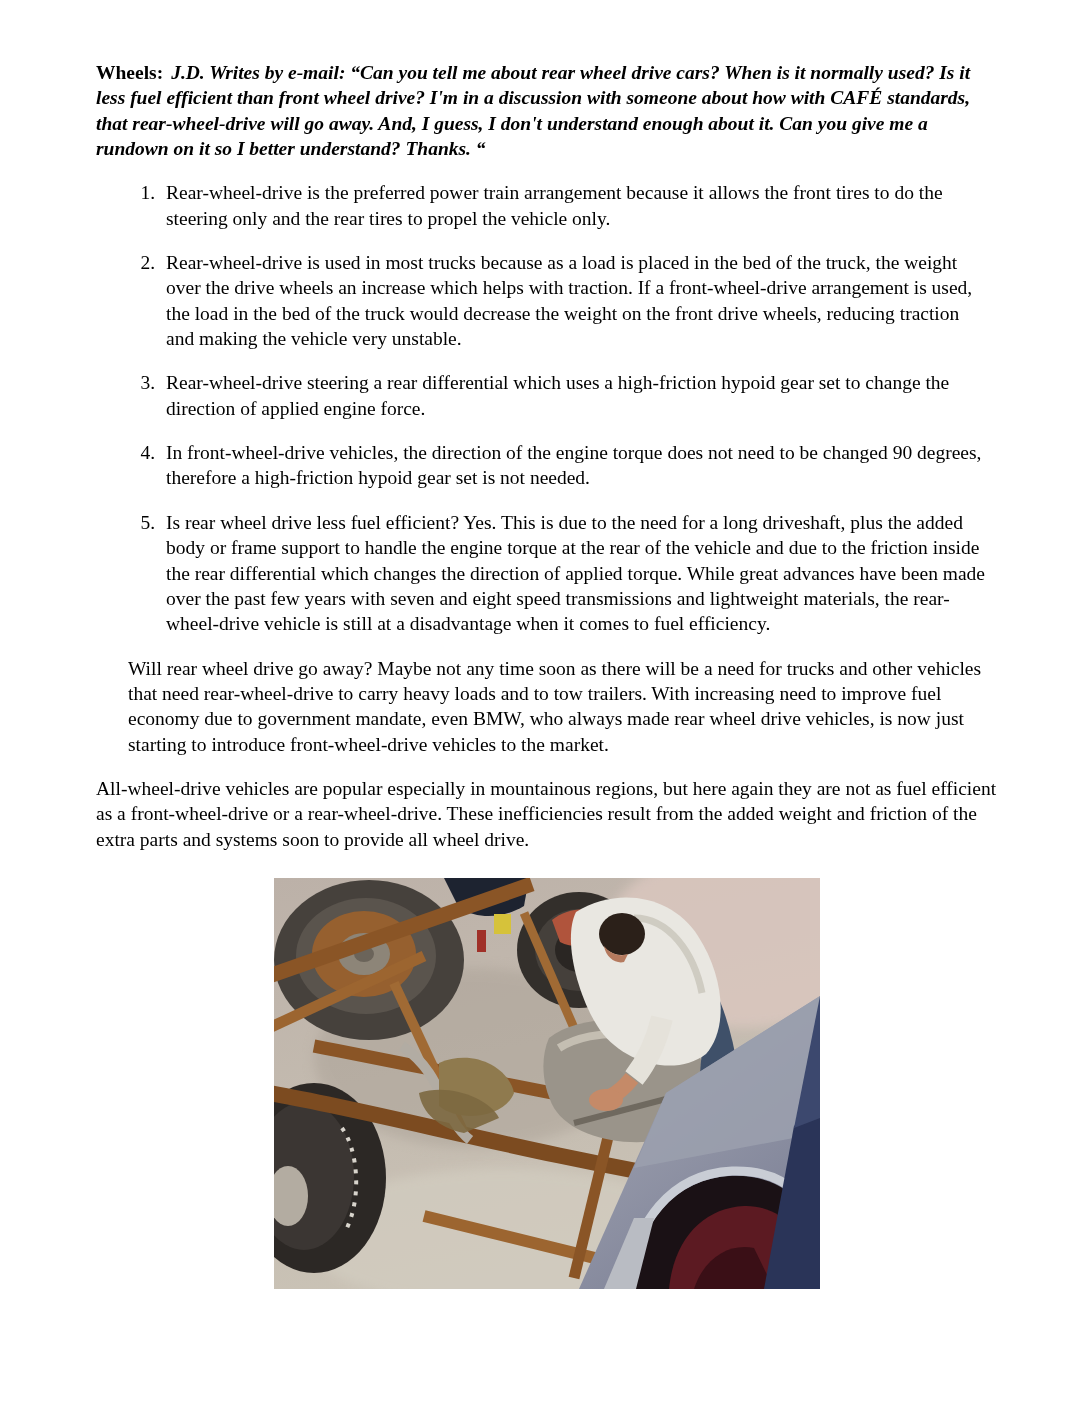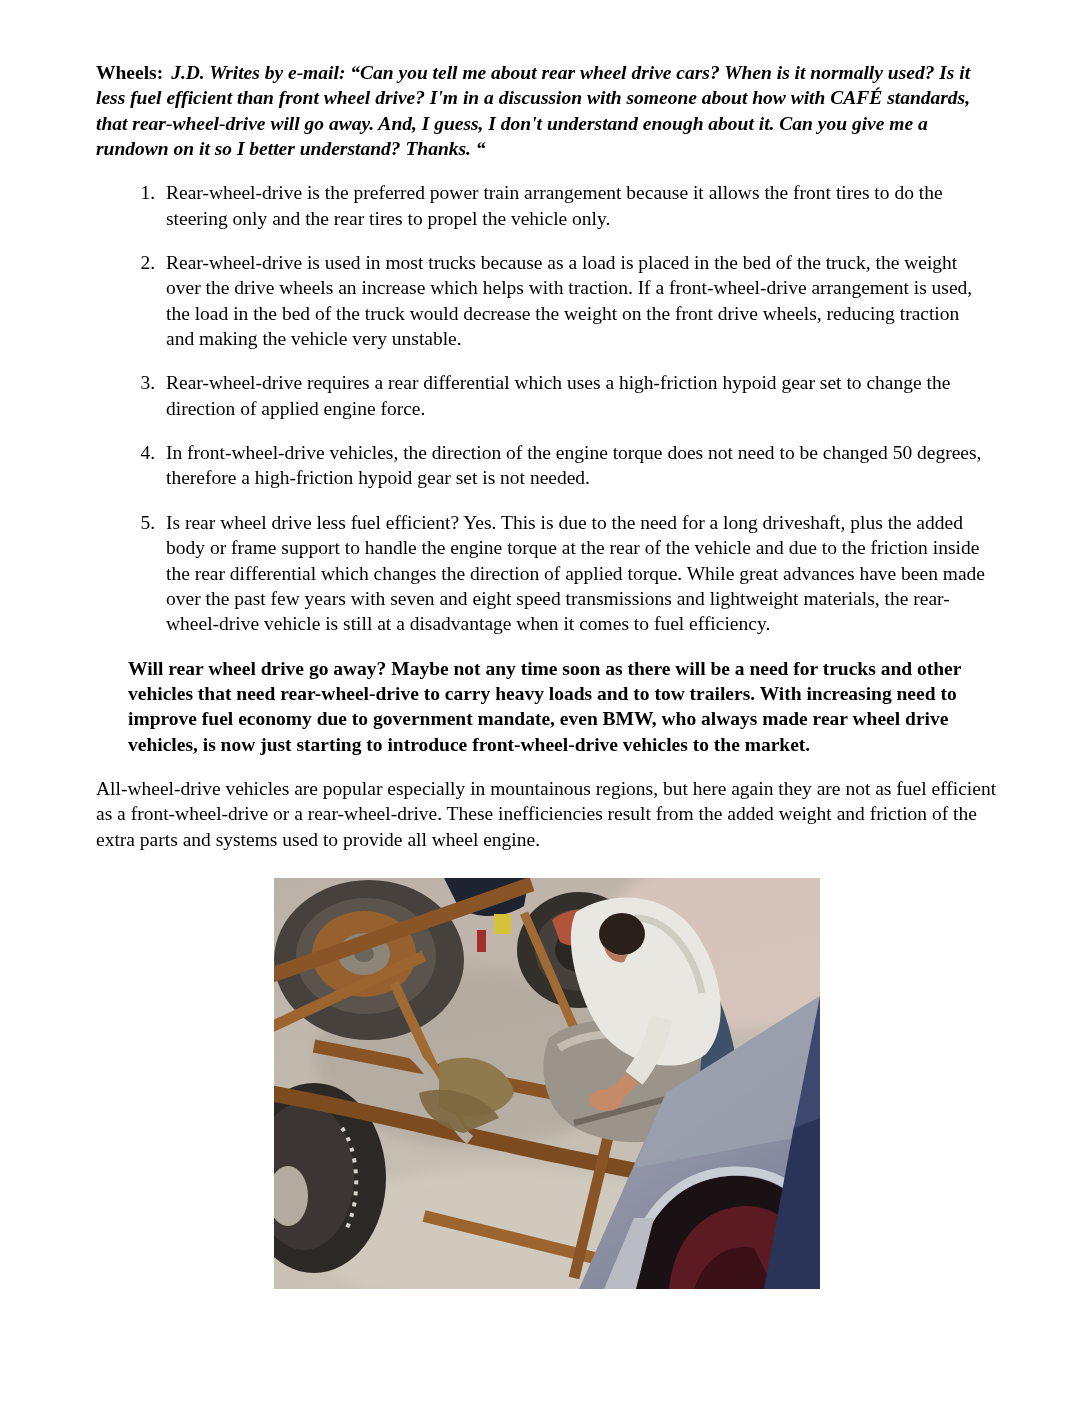--- a/index.html
+++ b/index.html
@@ -20,48 +20,48 @@
   .q-label, .a-label { font-weight: bold; margin-right: 8px; text-align: right; }
   .q-text { font-style: italic; font-weight: 600; margin-top: 28px; }
   ol.answer-list {
     margin: 0 8px 19px 0;
     padding: 0 0 0 64px;
   }
   ol.answer-list li {
     margin-bottom: 19px;
     padding-left: 6px;
   }
-  .followup { margin-left: 32px; font-weight: bold; }
+  .followup { margin-left: 32px; }
   .closing { margin-left: 0; }
   figure.photo {
     margin: 26px auto 0 auto;
     width: 546px;
     height: 411px;
   }
   figure.photo svg { display: block; width: 546px; height: 411px; }
 </style>
 </head>
 <body>
 
 <div class="page">
 
   <p><span class="q-label">Wheels:</span><span class="q-text">J.D. Writes by e-mail:  “Can you tell me about rear wheel drive cars? When is it normally used? Is it less fuel efficient than front wheel drive? I'm in a discussion with someone about how with CAFÉ standards, that rear-wheel-drive will go away. And, I guess, I don't understand enough about it. Can you give me a rundown on it so I better understand? Thanks. “</span></p>
 
 
   <ol class="answer-list">
     <li>Rear-wheel-drive is the preferred power train arrangement because it allows the front tires to do the steering only and the rear tires to propel the vehicle only.</li>
     <li>Rear-wheel-drive is used in most trucks because as a load is placed in the bed of the truck, the weight over the drive wheels an increase which helps with traction. If a front-wheel-drive arrangement is used, the load in the bed of the truck would decrease the weight on the front drive wheels, reducing traction and making the vehicle very unstable.</li>
-    <li>Rear-wheel-drive requires a rear differential which uses a high-friction hypoid gear set to change the direction of applied engine force.</li>
-    <li>In front-wheel-drive vehicles, the direction of the engine torque does not need to be changed 50 degrees, therefore a high-friction hypoid gear set is not needed.</li>
+    <li>Rear-wheel-drive steering a rear differential which uses a high-friction hypoid gear set to change the direction of applied engine force.</li>
+    <li>In front-wheel-drive vehicles, the direction of the engine torque does not need to be changed 90 degrees, therefore a high-friction hypoid gear set is not needed.</li>
     <li>Is rear wheel drive less fuel efficient? Yes. This is due to the need for a long driveshaft, plus the added body or frame support to handle the engine torque at the rear of the vehicle and due to the friction inside the rear differential which changes the direction of applied torque. While great advances have been made over the past few years with seven and eight speed transmissions and lightweight materials, the rear-wheel-drive vehicle is still at a disadvantage when it comes to fuel efficiency.</li>
   </ol>
 
   <p class="followup">Will rear wheel drive go away? Maybe not any time soon as there will be a need for trucks and other vehicles that need rear-wheel-drive to carry heavy loads and to tow trailers. With increasing need to improve fuel economy due to government mandate, even BMW, who always made rear wheel drive vehicles, is now just starting to introduce front-wheel-drive vehicles to the market.</p>
 
-  <p class="closing">All-wheel-drive vehicles are popular especially in mountainous regions, but here again they are not as fuel efficient as a front-wheel-drive or a rear-wheel-drive. These inefficiencies result from the added weight and friction of the extra parts and systems used to provide all wheel engine.</p>
+  <p class="closing">All-wheel-drive vehicles are popular especially in mountainous regions, but here again they are not as fuel efficient as a front-wheel-drive or a rear-wheel-drive. These inefficiencies result from the added weight and friction of the extra parts and systems soon to provide all wheel drive.</p>
 
   <figure class="photo">
     <svg viewBox="0 0 546 411" xmlns="http://www.w3.org/2000/svg">
       <defs>
         <filter id="soft" x="-20%" y="-20%" width="140%" height="140%">
           <feGaussianBlur stdDeviation="6"></feGaussianBlur>
         </filter>
         <linearGradient id="fenderTop" x1="0" y1="0" x2="0.6" y2="1">
           <stop offset="0" stop-color="#a8abb8"></stop>
           <stop offset="1" stop-color="#7d8196"></stop>

